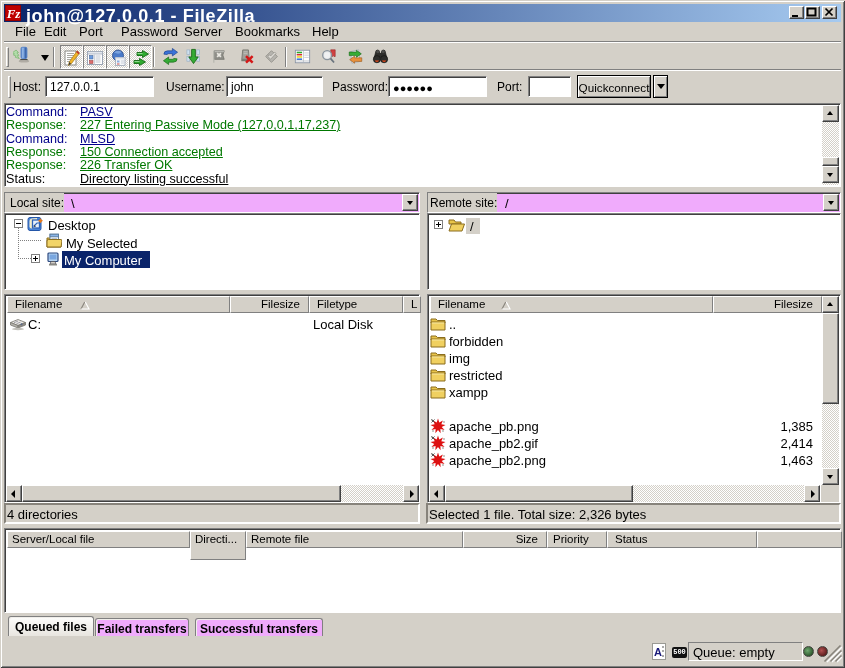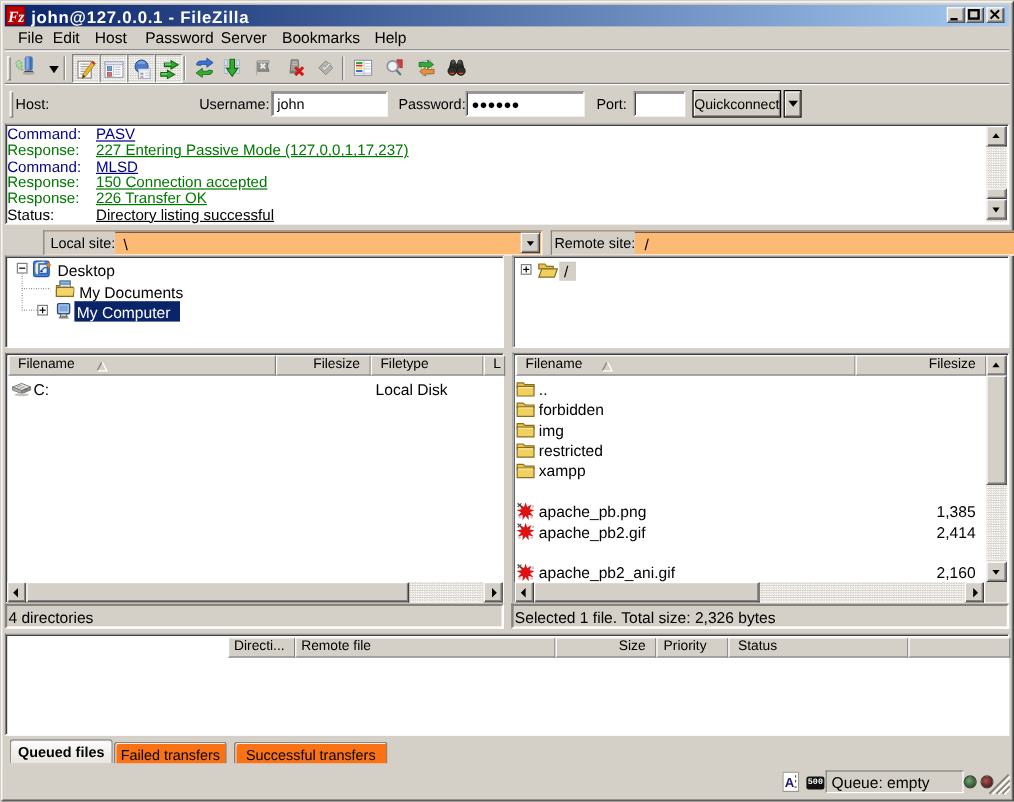--- a/index.html
+++ b/index.html
@@ -2,27 +2,27 @@
 <html><head><meta charset="utf-8"><style>
 html,body{margin:0;padding:0}
 body{width:845px;height:668px;position:relative;overflow:hidden;background:#d4d0c8;
  font-family:"Liberation Sans",sans-serif;font-size:13px;color:#000;}
 *{box-sizing:border-box}
 .abs{position:absolute}
 
 #frame{left:0;top:0;width:845px;height:668px;
  box-shadow:inset 1px 1px 0 #d4d0c8, inset -1px -1px 0 #404040, inset 2px 2px 0 #fff, inset -2px -2px 0 #808080;}
 
-.sunken{background:#fdba74;border:1px solid;border-color:#808080 #fff #fff #808080;
- box-shadow:inset 1px 1px 0 #404040;margin-left:32px;}
+.sunken{background:#f0abfc;border:1px solid;border-color:#808080 #fff #fff #808080;
+ box-shadow:inset 1px 1px 0 #404040;}
 .sunkengray{background:#d4d0c8;border:1px solid;border-color:#808080 #fff #fff #808080;}
 
 #titlebar{left:4px;top:4px;width:837px;height:18px;
  background:linear-gradient(to right,#0a246a,#a6caf0);color:#fff;}
-#title-text{position:absolute;left:22px;top:1.5px;font-size:14px;letter-spacing:0.6px;font-weight:bold;
+#title-text{position:absolute;left:22px;top:1.5px;font-size:18px;letter-spacing:0.6px;font-weight:bold;
  white-space:nowrap;}
 .winbtn{position:absolute;top:1.5px;width:15px;height:13px;background:#d4d0c8;
  border:1px solid;border-color:#fff #404040 #404040 #fff;box-shadow:inset -1px -1px 0 #808080;}
 
 #menubar{left:4px;top:22px;width:837px;height:19px;}
 #menubar span{position:absolute;top:2px;font-size:13px;}
 
 #toolbar{left:4px;top:43px;width:837px;height:27px;}
 .tsep{position:absolute;top:4px;width:2px;height:20px;
  border-left:1px solid #808080;border-right:1px solid #fff;}
@@ -68,23 +68,23 @@
  border:1px solid;border-color:#fff #808080 #808080 #fff;box-shadow:inset -1px -1px 0 #d4d0c8;
  padding:1px 0 0 7px;overflow:hidden;white-space:nowrap;}
 .hcell.r{text-align:right;padding-right:8px;}
 .row{position:absolute;height:17px;font-size:13px;white-space:nowrap;}
 .row .txt{position:absolute;top:2px;}
 .num{position:absolute;top:2px;text-align:right;}
 
 .statrow{position:absolute;background:#d4d0c8;font-size:13px;
  border:2px solid;border-color:#87837b #fff #fff #87837b;padding:2px 0 0 1px;}
 
-.tab{position:absolute;font-size:12px;background:#f97316;
+.tab{position:absolute;font-size:12px;background:#f0abfc;
  border:1px solid #808080;border-bottom:none;border-radius:3px 3px 0 0;
- box-shadow:inset 1px 1px 0 #f0eeea;padding:3px 0 0 0;text-align:center;}
+ box-shadow:inset 1px 1px 0 #f0eeea;padding:3px 0 0 0;text-align:center;font-weight:bold;}
 .tab.active{background:linear-gradient(#fdfdfc,#e8e5df);font-weight:bold;}
 
 .exp{position:absolute;width:9px;height:9px;background:#fff;border:1px solid #808080;}
 .exp:before{content:"";position:absolute;left:1px;top:3px;width:5px;height:1px;background:#000;}
 .exp.plus:after{content:"";position:absolute;left:3px;top:1px;width:1px;height:5px;background:#000;}
 svg{display:block}
 </style></head>
 <body>
 <svg width="0" height="0" style="position:absolute">
   <defs>
@@ -125,21 +125,21 @@
   <div class="winbtn" style="left:818px">
       <svg width="13" height="11" viewBox="0 0 13 11">
         <path d="M2.5 1.5 L9.5 8.5 M9.5 1.5 L2.5 8.5" stroke="#000" stroke-width="1.7"></path>
       </svg>
     </div>
 </div>
 
 <div id="menubar" class="abs">
   <span style="left:11px">File</span>
     <span style="left:40px">Edit</span>
-  <span style="left:75px">Host</span>
+  <span style="left:75px">Port</span>
     <span style="left:117px">Password</span>
   <span style="left:180px">Server</span>
     <span style="left:231px">Bookmarks</span>
   <span style="left:308px">Help</span>
 </div>
 <div class="hline" style="top:41px"></div>
 <div class="hline" style="top:69px"></div>
 
 <div id="toolbar" class="abs">
   <div class="tgrip" style="left:2px"></div>
@@ -258,20 +258,21 @@
     <circle cx="6.5" cy="3.5" r="1.8" fill="#4e4e4c"></circle>
     <circle cx="12.5" cy="3.5" r="1.8" fill="#4e4e4c"></circle>
     <path d="M3 13.5 a2.8 2.8 0 0 0 5 0z" fill="#e84818"></path>
     <path d="M11 13.5 a2.8 2.8 0 0 0 5 0z" fill="#e84818"></path>
   </svg>
 </div>
 
 <div id="qc" class="abs">
   <div class="abs" style="left:4px;top:5px;width:3px;height:22px;background:#d4d0c8;border:1px solid;border-color:#fff #808080 #808080 #fff"></div>
   <span class="lbl" style="left:9px">Host:</span>
+  <div class="field" style="left:41px;width:109px">127.0.0.1</div>
   <span class="lbl" style="left:162px">Username:</span>
   <div class="field" style="left:222px;width:97px">john</div>
   <span class="lbl" style="left:328px">Password:</span>
   <div class="field" style="left:384px;width:99px;font-size:11px;padding-top:5px;letter-spacing:0px">●●●●●●</div>
   <span class="lbl" style="left:493px">Port:</span>
   <div class="field" style="left:524px;width:43px"></div>
   <div class="abs" style="left:573px;top:4px;width:74px;height:23px;text-align:center;padding-top:5px;font-size:11.7px;background:#d4d0c8;border:1px solid #000;box-shadow:inset 1px 1px 0 #fff, inset -1px -1px 0 #808080">Quickconnect</div>
   <div class="abs" style="left:649px;top:4px;width:15px;height:23px;background:#d4d0c8;border:1px solid #000;box-shadow:inset 1px 1px 0 #fff, inset -1px -1px 0 #808080">
     <div class="arr" style="left:3px;top:8px;border-width:5px 4px 0 4px;border-top-color:#000"></div>
   </div>
@@ -334,21 +335,21 @@
   <div class="abs" style="left:13px;top:14px;width:1px;height:31px;background-image:linear-gradient(#808080 50%,transparent 0);background-size:1px 2px"></div>
   <div class="abs" style="left:13px;top:26px;width:24px;height:1px;background-image:linear-gradient(90deg,#808080 50%,transparent 0);background-size:2px 1px"></div>
   <div class="abs" style="left:13px;top:44px;width:13px;height:1px;background-image:linear-gradient(90deg,#808080 50%,transparent 0);background-size:2px 1px"></div>
   <svg class="abs" style="left:41px;top:19px" width="16" height="16" viewBox="0 0 16 16">
     <path d="M1 5 h4 l1.5 1.5 H15 v7.5 H1z" fill="#e8c44a" stroke="#8a6d1f" stroke-width="1"></path>
     <rect x="4" y="1.2" width="8.5" height="8" fill="#f4f8fc" stroke="#5a7a9a" stroke-width="0.9"></rect>
     <rect x="4" y="1.2" width="8.5" height="2.6" fill="#8ab4e8" stroke="#5a7a9a" stroke-width="0.9"></rect>
     <path d="M5.5 5.5 h5.5 M5.5 7 h5.5" stroke="#a8b8c8" stroke-width="0.8"></path>
     <path d="M1 8 q0-1.5 1.5-1.5 h12 q1.5 0 1.5 1.5 l-1 6 H1z" fill="#f2d468" stroke="#8a6d1f" stroke-width="1"></path>
   </svg>
-  <span class="abs" style="left:61px;top:22px">My Documents</span>
+  <span class="abs" style="left:61px;top:22px">My Selected</span>
   <div class="exp plus" style="left:26px;top:40px"></div>
   <svg class="abs" style="left:40px;top:37px" width="16" height="16" viewBox="0 0 16 16">
     <rect x="3" y="2" width="10" height="8.5" rx="1" fill="#b8d4f0" stroke="#2d4a80" stroke-width="1.2"></rect>
     <rect x="4.5" y="3.5" width="7" height="5" fill="#7aa7e0"></rect>
     <path d="M6 10.5 h4 l1 2.5 H5z" fill="#d4d0c8" stroke="#55555a" stroke-width="0.8"></path>
     <rect x="4" y="13" width="8" height="1.5" fill="#8a8a84"></rect>
   </svg>
   <div class="abs" style="left:57px;top:37px;width:88px;height:17px;background:#0a246a"></div>
   <span class="abs" style="left:59px;top:39px;color:#fff">My Computer</span>
 </div>
@@ -445,26 +446,26 @@
     <span class="txt" style="left:21px">apache_pb.png</span>
     <span class="num" style="left:285px;width:100px">1,385</span>
   </div>
   <div class="row" style="left:0;top:139px;width:392px">
     <svg class="abs" style="left:2px;top:1px" width="16" height="16">
         <use href="#apache"></use>
       </svg>
     <span class="txt" style="left:21px">apache_pb2.gif</span>
     <span class="num" style="left:285px;width:100px">2,414</span>
   </div>
-  <div class="row" style="left:0;top:173px;width:392px">
+  <div class="row" style="left:0;top:156px;width:392px">
     <svg class="abs" style="left:2px;top:1px" width="16" height="16">
         <use href="#apache"></use>
       </svg>
-    <span class="txt" style="left:21px">apache_pb2_ani.gif</span>
-    <span class="num" style="left:285px;width:100px">2,160</span>
+    <span class="txt" style="left:21px">apache_pb2.png</span>
+    <span class="num" style="left:285px;width:100px">1,463</span>
   </div>
 
   <div class="abs sb-track" style="left:394px;top:1px;width:17px;height:189px"></div>
   <div class="sb-btn" style="left:394px;top:1px;width:17px;height:17px">
     <div class="arr" style="left:4px;top:5px;border-width:0 3.5px 4px 3.5px;border-bottom-color:#000"></div>
   </div>
   <div class="sb-thumb" style="left:394px;top:18px;width:17px;height:91px"></div>
   <div class="sb-btn" style="left:394px;top:173px;width:17px;height:17px">
     <div class="arr" style="left:4px;top:6px;border-width:4px 3.5px 0 3.5px;border-top-color:#000"></div>
   </div>
@@ -478,21 +479,22 @@
   <div class="sb-btn" style="left:376px;top:190px;width:16px;height:17px">
     <div class="arr" style="left:6px;top:4px;border-width:4px 0 4px 4px;border-left-color:#000"></div>
   </div>
 </div>
 
 <div class="statrow" style="left:4px;top:503px;width:416px;height:21px">4 directories</div>
 <div class="statrow" style="left:426px;top:503px;width:415px;height:21px">Selected 1 file. Total size: 2,326 bytes</div>
 
 <div class="abs pane" style="left:4px;top:528px;width:837px;height:85px" id="queue">
   <div class="hdrrow" style="top:2px;height:17px">
-    <div class="hcell" style="left:183px;width:56px;height:17px;padding-left:4px">Directi...</div>
+    <div class="hcell" style="left:0;width:183px;height:17px;padding-left:4px">Server/Local file</div>
+    <div class="hcell" style="left:183px;width:56px;height:29px;padding-left:4px">Directi...</div>
     <div class="hcell" style="left:239px;width:217px;height:17px;padding-left:4px">Remote file</div>
     <div class="hcell r" style="left:456px;width:84px;height:17px">Size</div>
     <div class="hcell" style="left:540px;width:60px;height:17px;padding-left:5px">Priority</div>
     <div class="hcell" style="left:600px;width:150px;height:17px;padding-left:7px">Status</div>
     <div class="hcell" style="left:750px;width:85px;height:17px"></div>
   </div>
 </div>
 
 <div class="tab active" style="left:8px;top:616px;width:86px;height:20px">Queued files</div>
 <div class="tab" style="left:95px;top:618px;width:94px;height:18px">Failed transfers</div>

